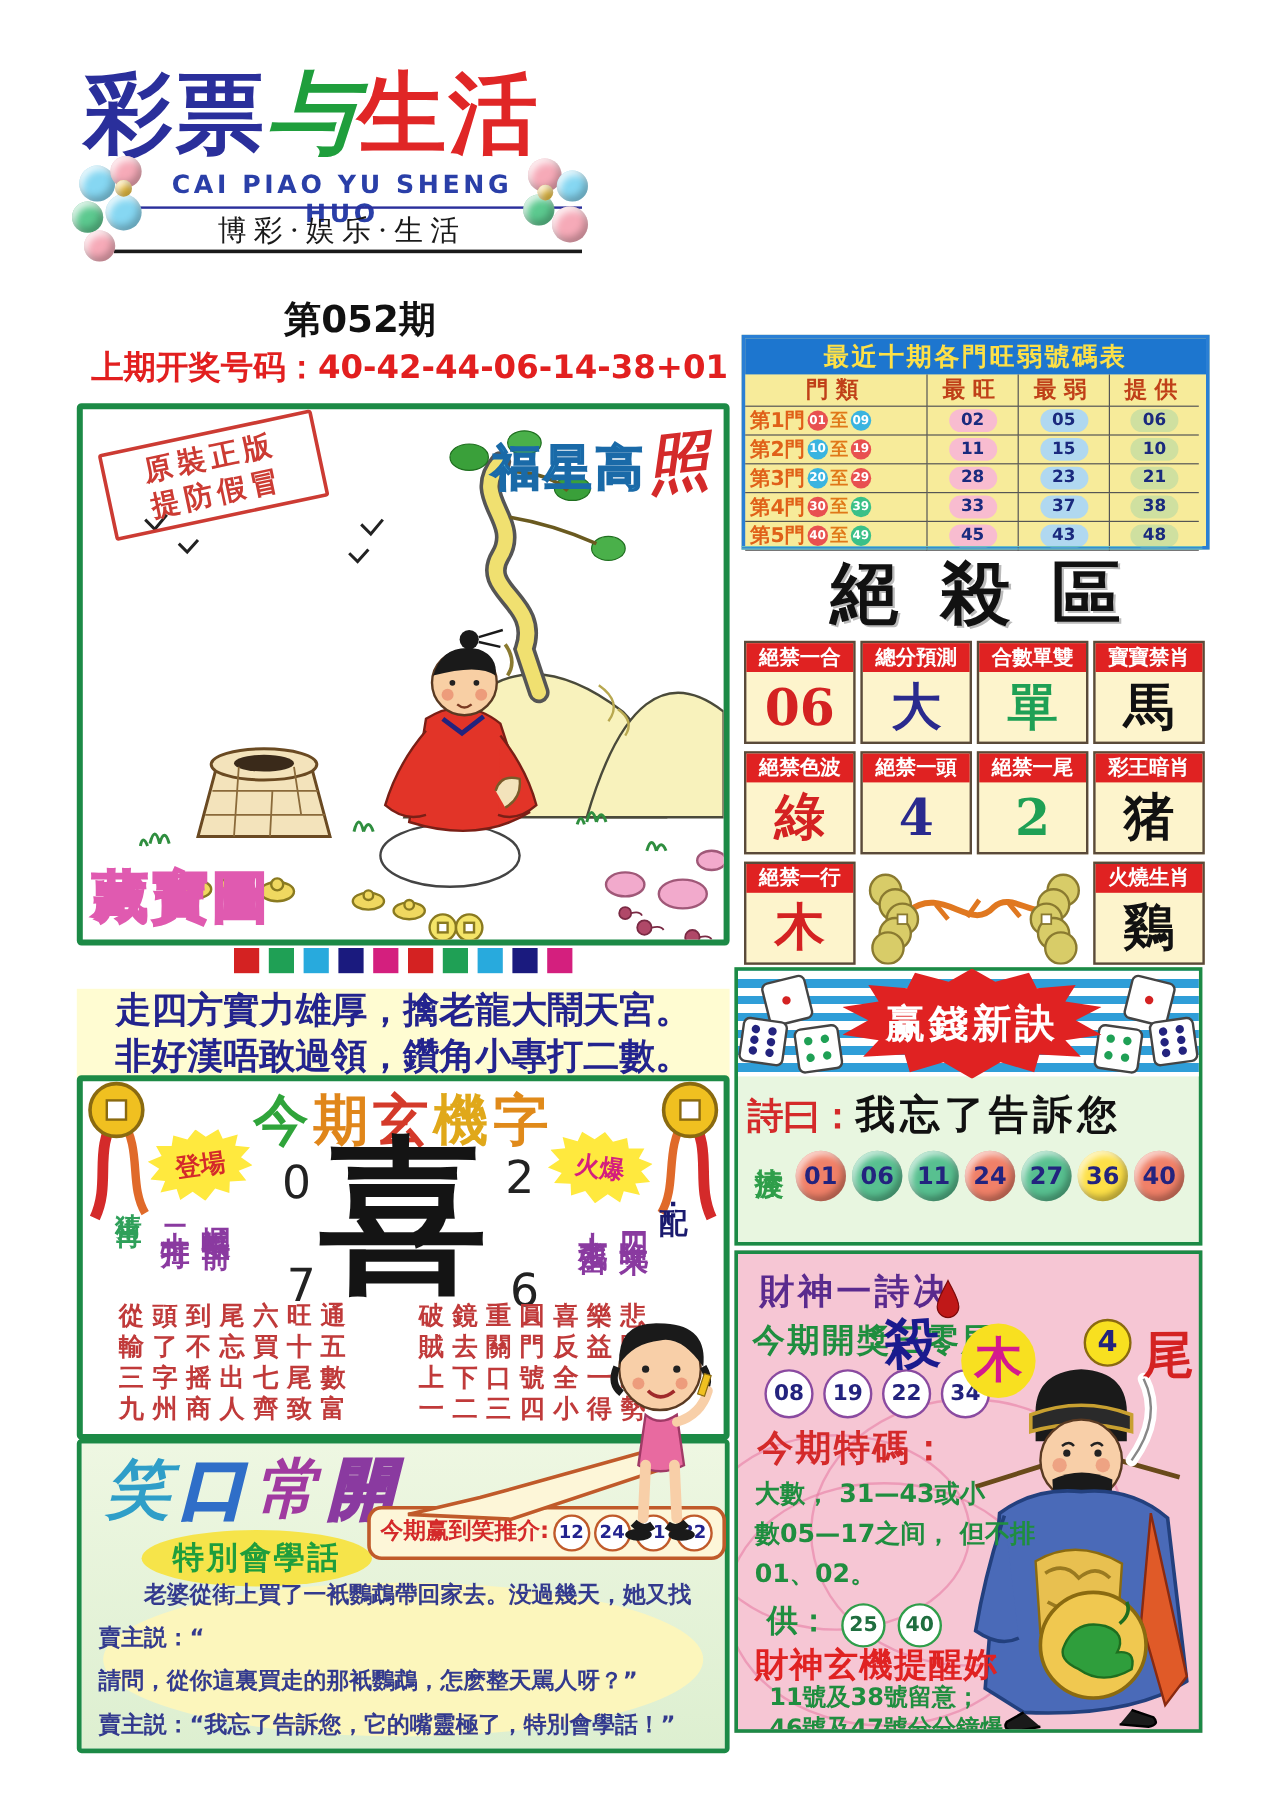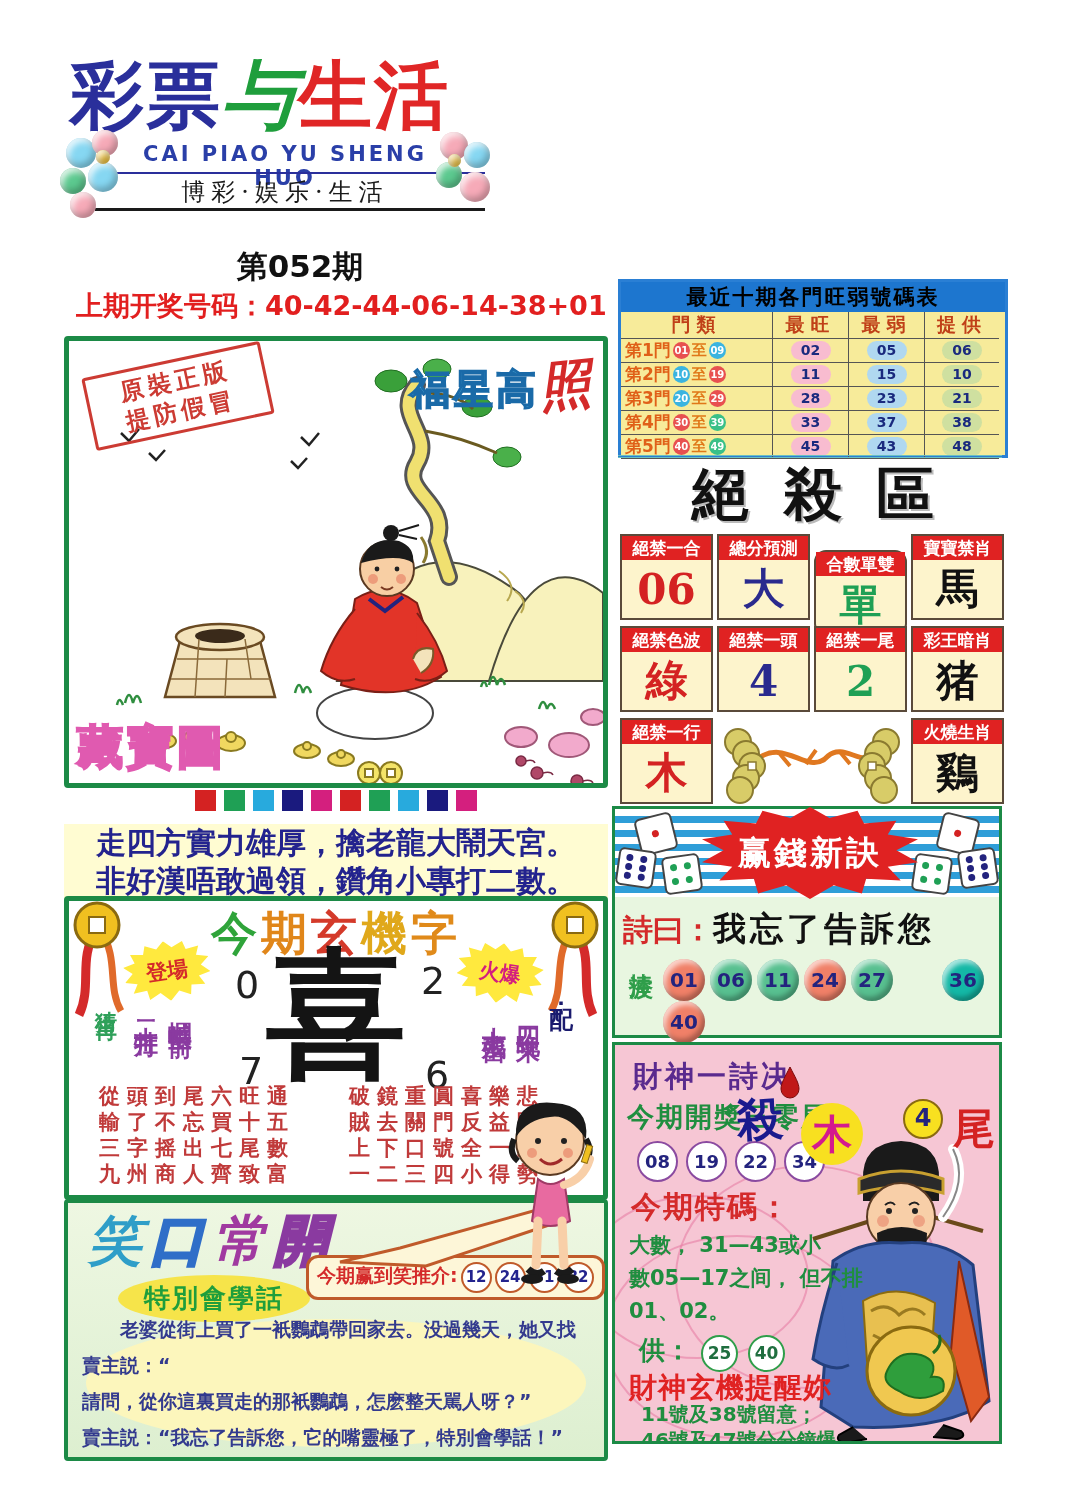--- a/index.html
+++ b/index.html
@@ -80,21 +80,21 @@
             padding:4px 8px;white-space:nowrap;}
   .rec-label{color:#d42a2a;font-weight:900;font-size:19px;}
   .rec-num{display:inline-block;width:27px;height:27px;border:2px solid #c05a2a;border-radius:50%;
            background:#fff;color:#23238e;font-weight:900;font-size:15px;line-height:27px;text-align:center;margin-left:3px;}
   .joke-blob{left:18px;top:116px;width:500px;height:128px;background:#fcf6bc;border-radius:50%;}
   .joke-text{left:14px;top:108px;width:508px;color:#333a8e;font-weight:bold;font-size:19px;line-height:36px;}
   .joke-text .ind{text-indent:2em;}
 
   
   .stats{left:618px;top:279px;width:384px;height:173px;border:3px solid #2a7fd4;background:#f7eb9a;}
-  .stats-title{height:30px;background:#1d76cf;color:#000000;font-weight:900;font-size:21px;
+  .stats-title{height:30px;background:#1d76cf;color:#fde047;font-weight:900;font-size:21px;
                letter-spacing:2px;text-align:center;line-height:30px;}
   .stats-grid{display:grid;grid-template-columns:152px 76px 76px 74px;}
   .stats-grid>div{border-right:1px solid #555;border-bottom:1px solid #555;display:flex;
                   align-items:center;justify-content:center;height:23px;}
   .stats-grid>div:nth-child(4n){border-right:none;}
   .sh{color:#c04018;font-weight:900;font-size:19px;letter-spacing:6px;height:26px !important;}
   .door{color:#e06018;font-weight:900;font-size:17px;justify-content:flex-start !important;padding-left:4px;}
   .mini{width:17px;height:17px;border-radius:50%;color:#fff;font-size:10px;font-weight:900;
         display:inline-flex;align-items:center;justify-content:center;margin:0 2px;}
   .m-red{background:#e85050;} .m-blue{background:#3ab4e0;} .m-green{background:#3ac088;}
@@ -127,21 +127,21 @@
   .p-red{background:#d42222;} .p-navy{background:#23237e;} .p-green{background:#1fa055;}
   .poemline{position:absolute;left:8px;top:98px;white-space:nowrap;}
   .poemline .pl{color:#d42a2a;font-weight:900;font-size:30px;font-family:"DejaVu Serif",serif;}
   .poemline .pt{color:#111;font-weight:900;font-size:33px;letter-spacing:4px;font-family:"DejaVu Serif",serif;}
   .wave{position:absolute;left:10px;top:146px;writing-mode:vertical-rl;text-orientation:upright;
         color:#2f9e4a;font-weight:900;font-size:24px;}
   .ballrow{position:absolute;left:48px;top:150px;}
   .lotto{display:inline-block;width:42px;height:42px;border-radius:50%;margin-right:5px;text-align:center;
          line-height:42px;color:#23237e;font-weight:900;font-size:20px;
          box-shadow:inset -3px -4px 5px rgba(0,0,0,.3),inset 3px 4px 5px rgba(255,255,255,.65);}
-  .l-red{background:#f08068;} .l-green{background:#58c090;} .l-blue{background:#14b8a6;margin-left:44px;}
+  .l-red{background:#f08068;} .l-green{background:#58c090;} .l-blue{background:#fde047;}
 
   
   .caishen{left:612px;top:1042px;width:384px;height:396px;border:3px solid #1c8a46;background:#f6c6d4;overflow:hidden;}
   .cs-swirl{position:absolute;border:2px solid rgba(230,120,160,.55);border-radius:50%;}
   .cs-title{position:absolute;left:18px;top:12px;color:#5a2a8e;font-weight:900;font-size:29px;letter-spacing:3px;
             font-family:Liberation Mono, monospace;}
   .cs-sub{position:absolute;left:12px;top:54px;color:#1f8e3f;font-weight:900;font-size:27px;letter-spacing:2px;
           font-family:"DejaVu Serif",serif;}
   .cs-circ{display:inline-block;width:37px;height:37px;border:2px solid #8a4aa0;border-radius:50%;background:#fff;
            color:#23237e;font-weight:900;font-size:18px;line-height:37px;text-align:center;margin-right:8px;}
@@ -475,21 +475,21 @@
     <div class="kz-title">絕殺區</div>
     <div class="kz-grid">
       <div class="kz-cell" style="left:0;top:0;">
           <div class="kz-head">絕禁一合</div>
           <div class="kz-val c-red">06</div>
         </div>
       <div class="kz-cell" style="left:97px;top:0;">
           <div class="kz-head">總分預測</div>
           <div class="kz-val c-navy">大</div>
         </div>
-      <div class="kz-cell" style="left:194px;top:16px;border-radius:12px;">
+      <div class="kz-cell" style="left:194px;top:0;">
           <div class="kz-head">合數單雙</div>
           <div class="kz-val c-green">單</div>
         </div>
       <div class="kz-cell" style="left:291px;top:0;">
           <div class="kz-head">寶寶禁肖</div>
           <div class="kz-val c-black">馬</div>
         </div>
 
       <div class="kz-cell" style="left:0;top:92px;">
           <div class="kz-head">絕禁色波</div>

